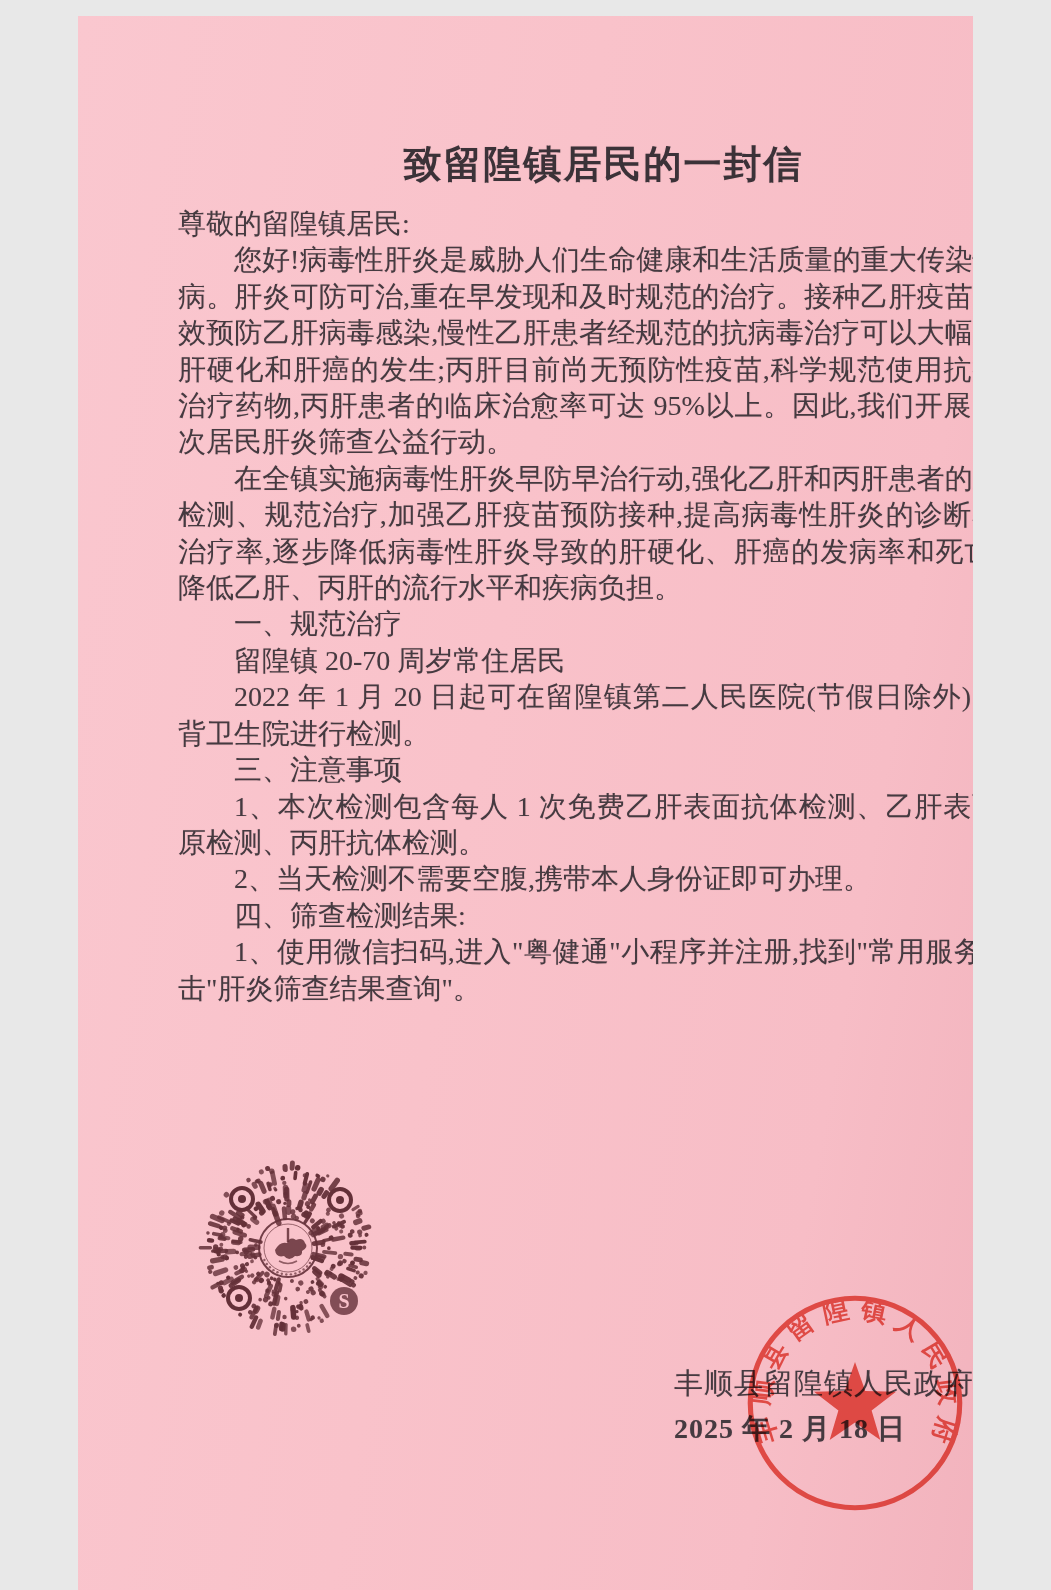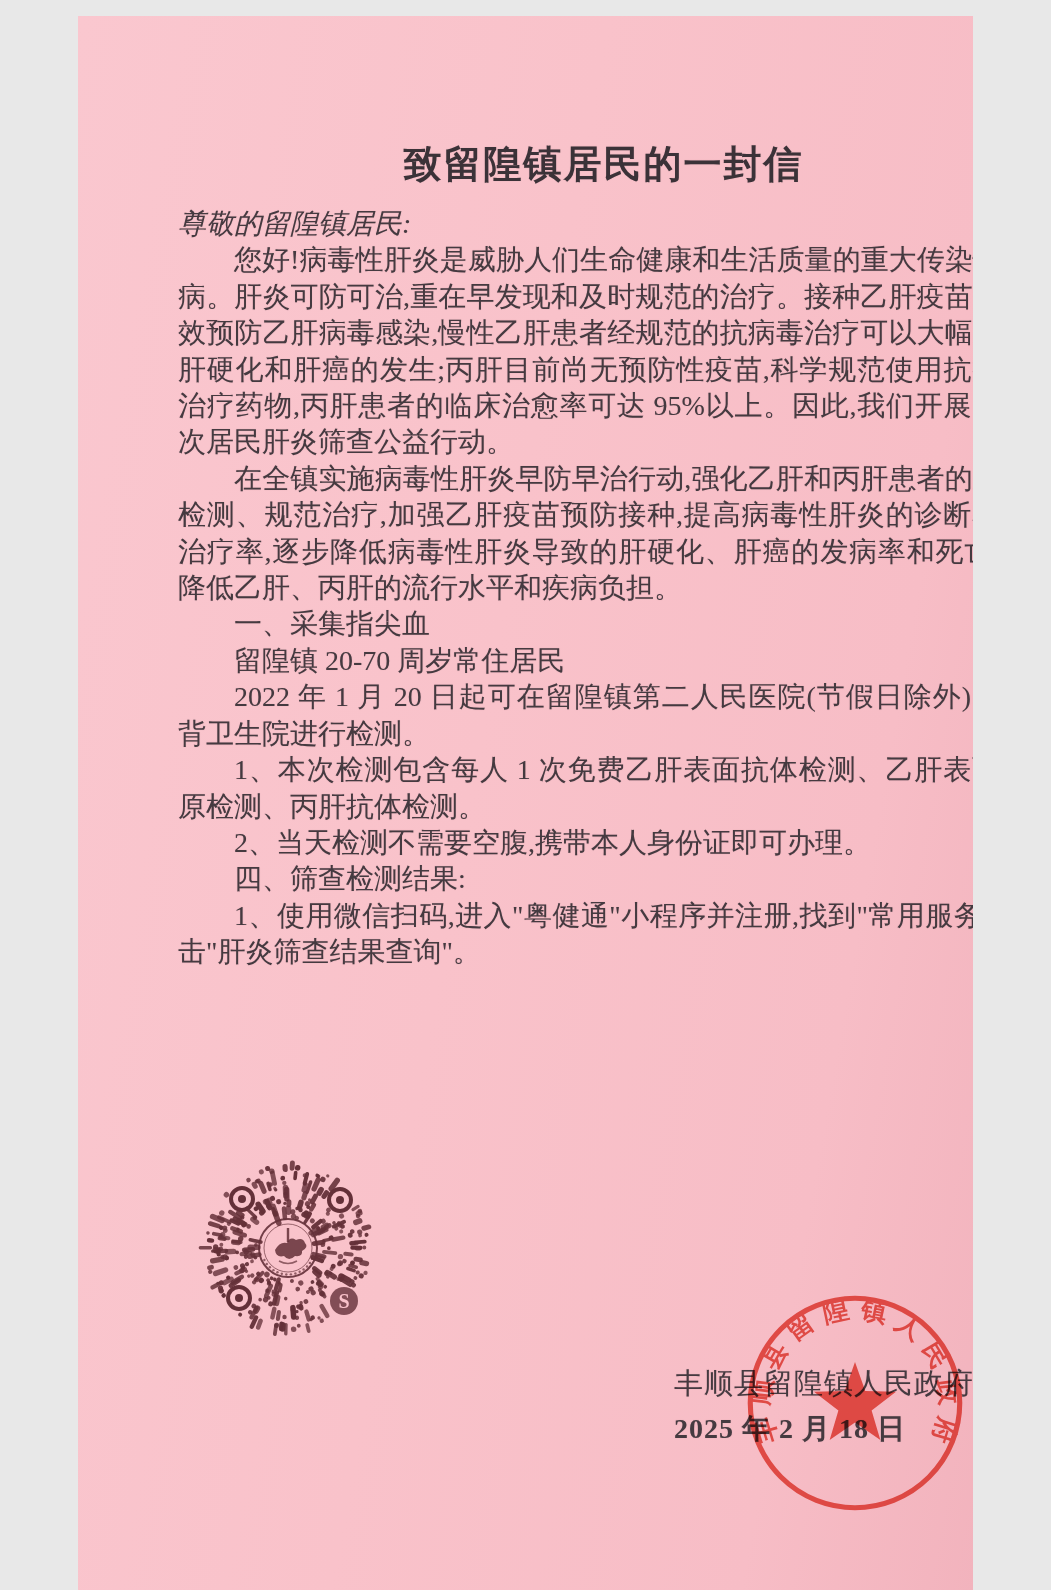--- a/index.html
+++ b/index.html
@@ -26,21 +26,21 @@
   .doc-title {
     margin: 0 0 16px 0;
     font-size: 38px;
     line-height: 52px;
     font-weight: 700;
     letter-spacing: 2px;
     text-align: center;
     color: #3b3238;
   }
   .content p { margin: 0; text-indent: 2em; }
-  .content p.flush { text-indent: 0; font-style: italic; }
+  .content p.flush { text-indent: 0; }
   .qr {
     position: absolute;
     left: 120px;
     top: 1138px;
     width: 186px;
     height: 192px;
   }
   .signature {
     position: absolute;
     left: 596px;
@@ -76,25 +76,26 @@
 <body>
 
 <div class="page">
 
   <div class="content">
     <h1 class="doc-title">致留隍镇居民的一封信</h1>
     <p class="flush">尊敬的留隍镇居民:</p>
     <p>您好!病毒性肝炎是威胁人们生命健康和生活质量的重大传染性疾病。肝炎可防可治,重在早发现和及时规范的治疗。接种乙肝疫苗可有效预防乙肝病毒感染,慢性乙肝患者经规范的抗病毒治疗可以大幅减少肝硬化和肝癌的发生;丙肝目前尚无预防性疫苗,科学规范使用抗病毒治疗药物,丙肝患者的临床治愈率可达 95%以上。因此,我们开展了这次居民肝炎筛查公益行动。</p>
     <p>在全镇实施病毒性肝炎早防早治行动,强化乙肝和丙肝患者的主动检测、规范治疗,加强乙肝疫苗预防接种,提高病毒性肝炎的诊断率和治疗率,逐步降低病毒性肝炎导致的肝硬化、肝癌的发病率和死亡率,降低乙肝、丙肝的流行水平和疾病负担。</p>
 
-    <p>一、采集指尖血</p>
+    <p>一、规范治疗</p>
     <p>留隍镇 20-70 周岁常住居民</p>
 
     <p>2022 年 1 月 20 日起可在留隍镇第二人民医院(节假日除外)、茶背卫生院进行检测。</p>
 
+    <p>三、注意事项</p>
     <p>1、本次检测包含每人 1 次免费乙肝表面抗体检测、乙肝表面抗原检测、丙肝抗体检测。</p>
     <p>2、当天检测不需要空腹,携带本人身份证即可办理。</p>
 
     <p>四、筛查检测结果:</p>
     <p>1、使用微信扫码,进入"粤健通"小程序并注册,找到"常用服务",点击"肝炎筛查结果查询"。</p>
   </div>
 
   <div class="qr">
     <svg id="qr-svg" width="186" height="192" viewBox="0 0 186 192" xmlns="http://www.w3.org/2000/svg">
         <rect x="85.93107059524992" y="142.83562357728738" width="3.5530667174607515" height="3.5530667174607515" rx="1.7765333587303758" fill="#643038" opacity="0.8483796346117742" transform="rotate(182.59334751404822 87.7076039539803 144.61215693601775)"></rect>

